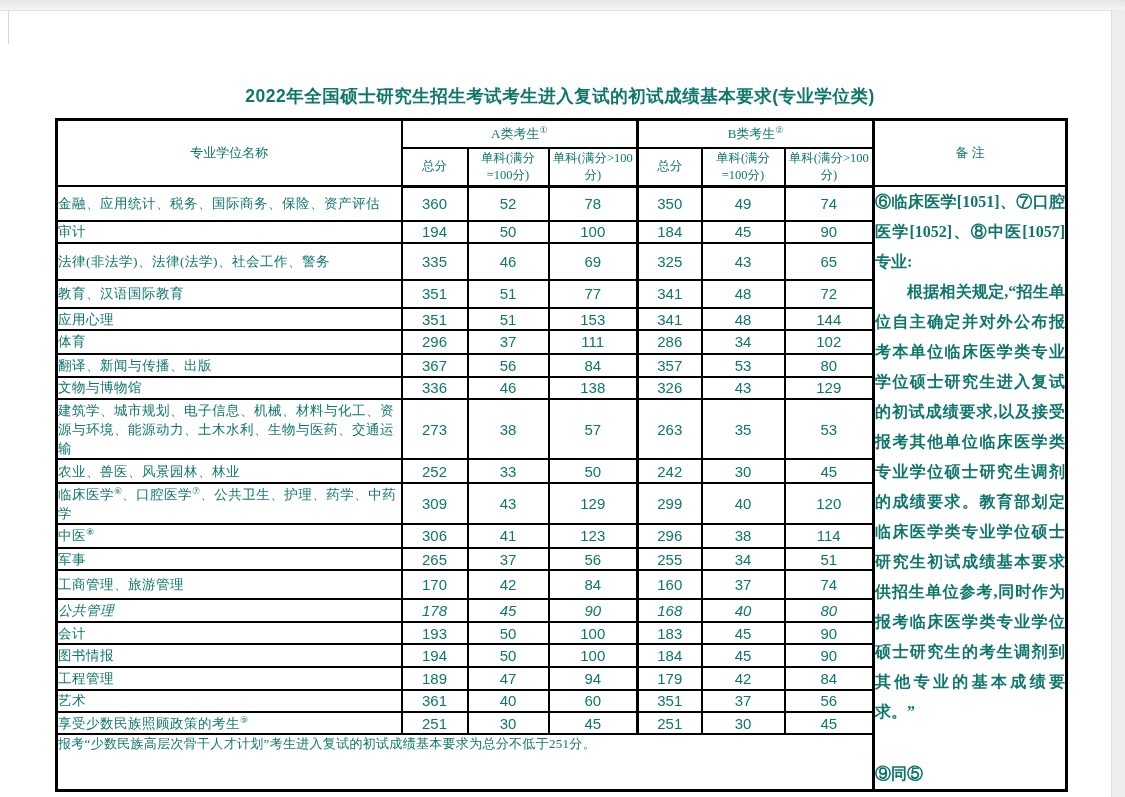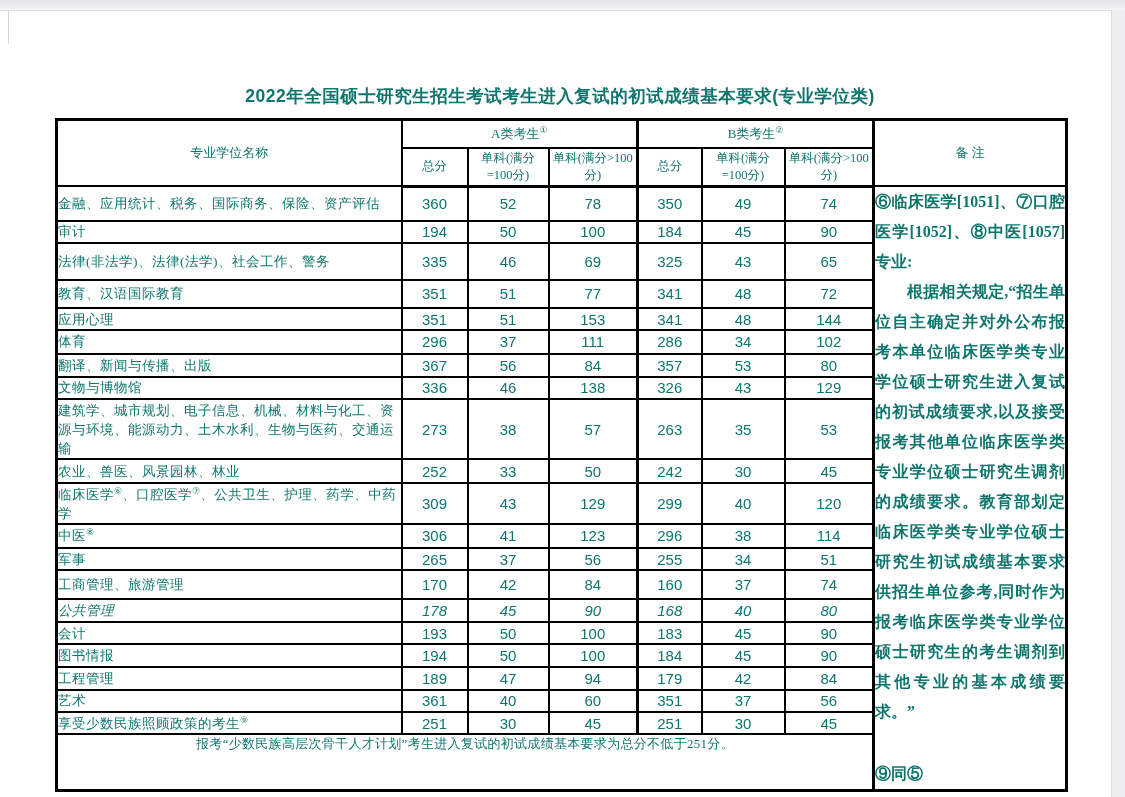--- a/index.html
+++ b/index.html
@@ -54,21 +54,21 @@
   td.remarks-cell {
     border-left-width:3px !important;
     vertical-align:top; padding:20px 5px 0 5px;
     font-weight:bold; font-size:16px;
   }
   td.remarks-cell p { margin:0; line-height:30px; text-align:justify; }
   td.remarks-cell p.rp1 { text-indent:2em; }
   td.remarks-cell p.rp2 { margin-top:32px; text-align:left; }
   td.foot-cell {
     border-top:3px solid #000;
-    vertical-align:top; text-align:center; padding:8px 6px 0 6px; font-size:13px;
+    vertical-align:top; text-align:left; padding:8px 6px 0 6px; font-size:13px;
     letter-spacing:0.3px;
     margin-left:12px;
   }
 </style>
 </head>
 <body>
 
 <div class="page">
   <div class="top-edge"></div>
   <div class="left-edge"></div>

